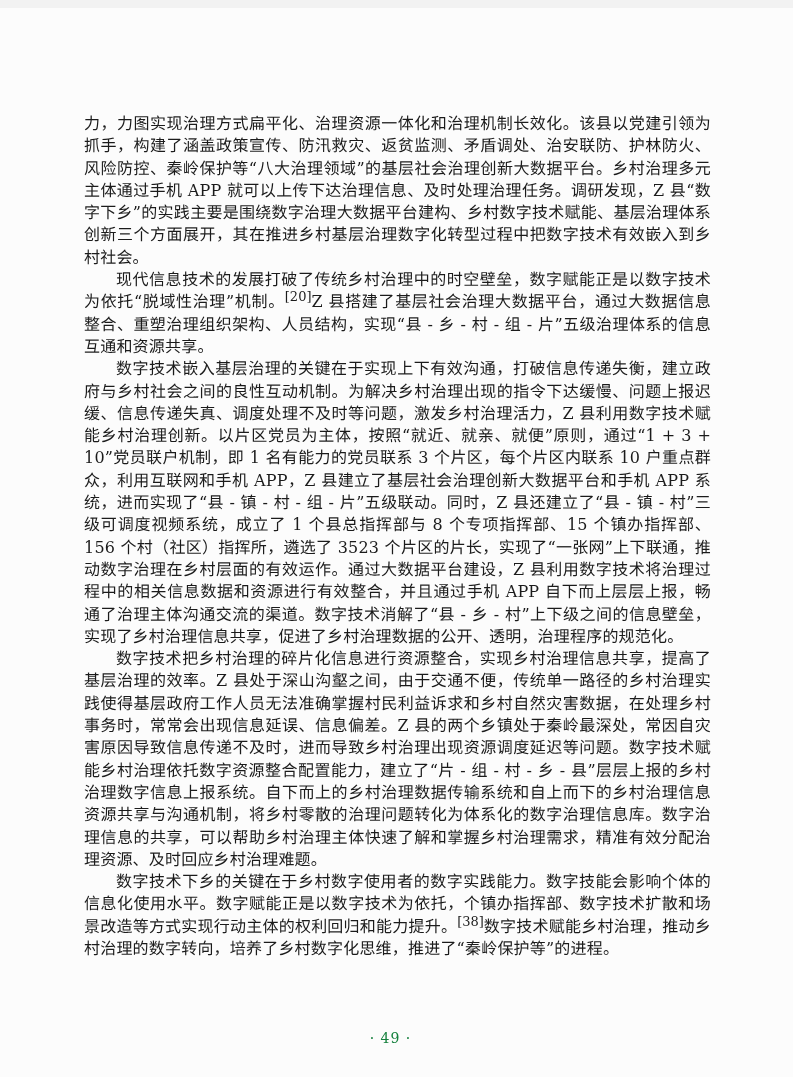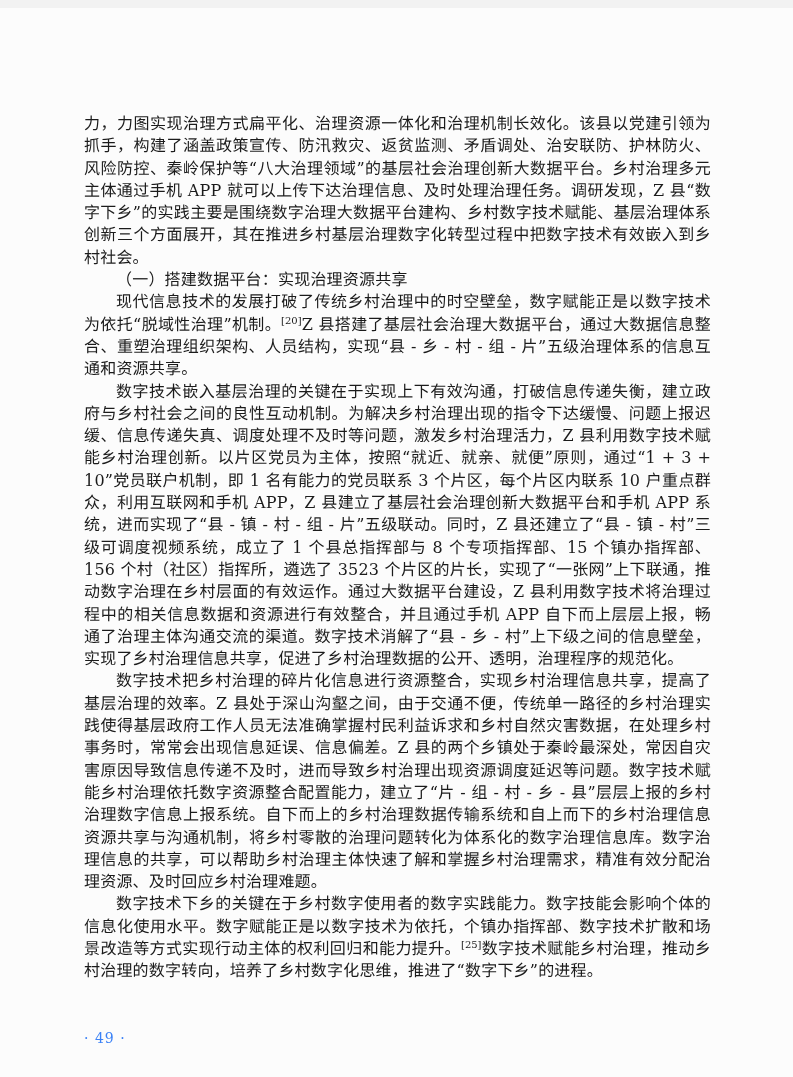--- a/index.html
+++ b/index.html
@@ -33,56 +33,55 @@
     padding: 0;
     text-indent: 2em;
   }
   .article-body p.continuation {
     text-indent: 0;
   }
   .article-body p.section-heading {
     text-indent: 2em;
   }
   sup.fnref {
-    font-size: 10px;
+    font-size: 13px;
     line-height: 0;
     vertical-align: super;
     letter-spacing: 0;
   }
   .page-number {
     position: absolute;
     left: 84px;
     top: 1022px;
     width: 627px;
     box-sizing: border-box;
     padding-right: 14px;
-    text-align: left;
+    text-align: center;
     font-size: 14px;
     letter-spacing: 1px;
-    color: #3b82f6;
+    color: #15803d;
   }
 </style>
 </head>
 <body>
 
 <div class="page">
 
   <div class="article-body">
 
     <p class="continuation">力，力图实现治理方式扁平化、治理资源一体化和治理机制长效化。该县以党建引领为抓手，构建了涵盖政策宣传、防汛救灾、返贫监测、矛盾调处、治安联防、护林防火、风险防控、秦岭保护等“八大治理领域”的基层社会治理创新大数据平台。乡村治理多元主体通过手机 APP 就可以上传下达治理信息、及时处理治理任务。调研发现，Z 县“数字下乡”的实践主要是围绕数字治理大数据平台建构、乡村数字技术赋能、基层治理体系创新三个方面展开，其在推进乡村基层治理数字化转型过程中把数字技术有效嵌入到乡村社会。</p>
 
-    <p class="section-heading">（一）搭建数据平台：实现治理资源共享</p>
 
     <p><span>现代信息技术的发展打破了传统乡村治理中的时空壁垒，数字赋能正是以数字技术为依托“脱域性治理”机制。</span><sup class="fnref">[20]</sup><span>Z 县搭建了基层社会治理大数据平台，通过大数据信息整合、重塑治理组织架构、人员结构，实现“县 - 乡 - 村 - 组 - 片”五级治理体系的信息互通和资源共享。</span></p>
 
     <p>数字技术嵌入基层治理的关键在于实现上下有效沟通，打破信息传递失衡，建立政府与乡村社会之间的良性互动机制。为解决乡村治理出现的指令下达缓慢、问题上报迟缓、信息传递失真、调度处理不及时等问题，激发乡村治理活力，Z 县利用数字技术赋能乡村治理创新。以片区党员为主体，按照“就近、就亲、就便”原则，通过“1 + 3 + 10”党员联户机制，即 1 名有能力的党员联系 3 个片区，每个片区内联系 10 户重点群众，利用互联网和手机 APP，Z 县建立了基层社会治理创新大数据平台和手机 APP 系统，进而实现了“县 - 镇 - 村 - 组 - 片”五级联动。同时，Z 县还建立了“县 - 镇 - 村”三级可调度视频系统，成立了 1 个县总指挥部与 8 个专项指挥部、15 个镇办指挥部、156 个村（社区）指挥所，遴选了 3523 个片区的片长，实现了“一张网”上下联通，推动数字治理在乡村层面的有效运作。通过大数据平台建设，Z 县利用数字技术将治理过程中的相关信息数据和资源进行有效整合，并且通过手机 APP 自下而上层层上报，畅通了治理主体沟通交流的渠道。数字技术消解了“县 - 乡 - 村”上下级之间的信息壁垒，实现了乡村治理信息共享，促进了乡村治理数据的公开、透明，治理程序的规范化。</p>
 
     <p>数字技术把乡村治理的碎片化信息进行资源整合，实现乡村治理信息共享，提高了基层治理的效率。Z 县处于深山沟壑之间，由于交通不便，传统单一路径的乡村治理实践使得基层政府工作人员无法准确掌握村民利益诉求和乡村自然灾害数据，在处理乡村事务时，常常会出现信息延误、信息偏差。Z 县的两个乡镇处于秦岭最深处，常因自灾害原因导致信息传递不及时，进而导致乡村治理出现资源调度延迟等问题。数字技术赋能乡村治理依托数字资源整合配置能力，建立了“片 - 组 - 村 - 乡 - 县”层层上报的乡村治理数字信息上报系统。自下而上的乡村治理数据传输系统和自上而下的乡村治理信息资源共享与沟通机制，将乡村零散的治理问题转化为体系化的数字治理信息库。数字治理信息的共享，可以帮助乡村治理主体快速了解和掌握乡村治理需求，精准有效分配治理资源、及时回应乡村治理难题。</p>
 
 
-    <p><span>数字技术下乡的关键在于乡村数字使用者的数字实践能力。数字技能会影响个体的信息化使用水平。数字赋能正是以数字技术为依托，个镇办指挥部、数字技术扩散和场景改造等方式实现行动主体的权利回归和能力提升。</span><sup class="fnref">[25]</sup><span>数字技术赋能乡村治理，推动乡村治理的数字转向，培养了乡村数字化思维，推进了“数字下乡”的进程。</span></p>
+    <p><span>数字技术下乡的关键在于乡村数字使用者的数字实践能力。数字技能会影响个体的信息化使用水平。数字赋能正是以数字技术为依托，个镇办指挥部、数字技术扩散和场景改造等方式实现行动主体的权利回归和能力提升。</span><sup class="fnref">[38]</sup><span>数字技术赋能乡村治理，推动乡村治理的数字转向，培养了乡村数字化思维，推进了“秦岭保护等”的进程。</span></p>
 
 
   </div>
 
   <div class="page-number">· 49 ·</div>
 
 </div>
 
 </body></html>

